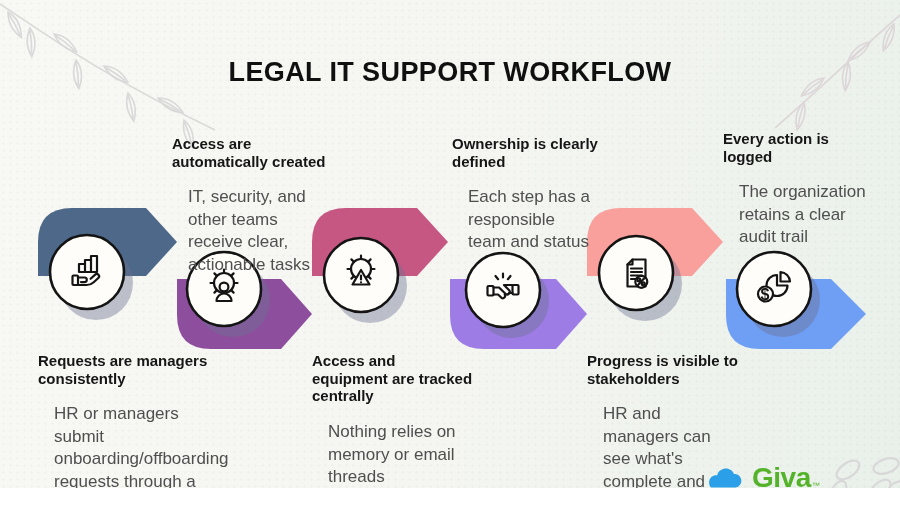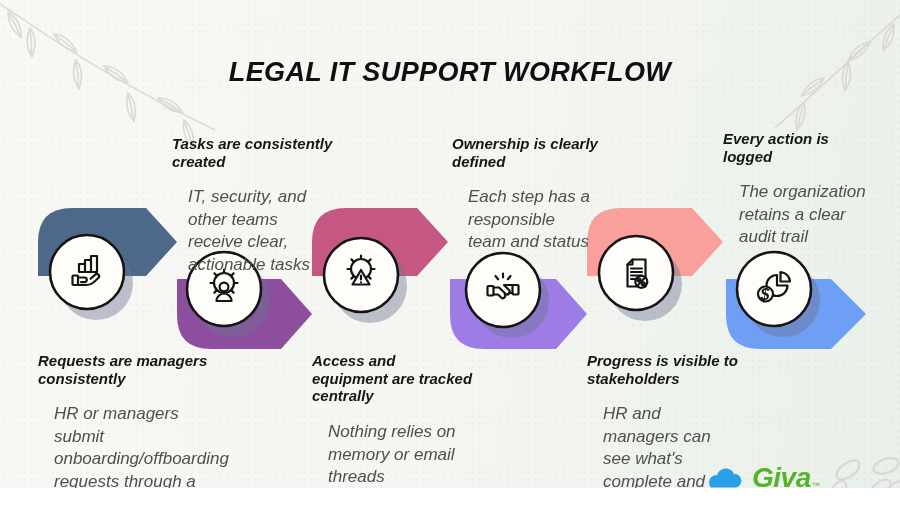--- a/index.html
+++ b/index.html
@@ -3,21 +3,20 @@
 <meta charset="utf-8">
 <style>
   html,body { margin:0; padding:0; }
   .canvas {
     position:relative; width:900px; height:488px; overflow:hidden;
     font-family:"Liberation Sans","DejaVu Sans",sans-serif;
     background-image:
       radial-gradient(rgba(0,0,0,0.024) 1px, transparent 1.3px),
       linear-gradient(102deg, #f8f8f4 0%, #f5f6f1 52%, #e9f0ea 100%);
     background-size: 7px 7px, 100% 100%;
-    font-style: italic;
   }
   .page-title {
     position:absolute; top:57px; left:0; width:100%;
     text-align:center; margin:0;
     font-size:27px; font-weight:700; letter-spacing:0.4px; color:#101010;
   }
   .deco, .flow { position:absolute; left:0; top:0; }
   .step-text { position:absolute; }
   .step-text h3 {
     margin:0 0 7px 0; font-size:15px; line-height:1.18;
@@ -156,21 +155,21 @@
       <circle class="knock" cx="13.5" cy="27" r="7.5"></circle>
       <text x="8.5" y="33" font-size="16" font-weight="bold" fill="#141414" stroke="none" font-family="Liberation Sans, DejaVu Sans, sans-serif">$</text>
     </g>
   </svg>
 
   <div class="step-text pos-b1">
     <h3>Requests are managers consistently</h3>
     <p>HR or managers submit onboarding/offboarding requests through a threads intake</p>
   </div>
   <div class="step-text pos-t2">
-    <h3>Tasks are consistently created</h3>
+    <h3>Access are automatically created</h3>
     <p>IT, security, and other teams receive clear, actionable tasks</p>
   </div>
   <div class="step-text pos-t4">
     <h3>Ownership is clearly defined</h3>
     <p>Each step has a responsible team and status</p>
   </div>
   <div class="step-text pos-b3">
     <h3>Access and equipment are tracked centrally</h3>
     <p>Nothing relies on memory or email threads</p>
   </div>

